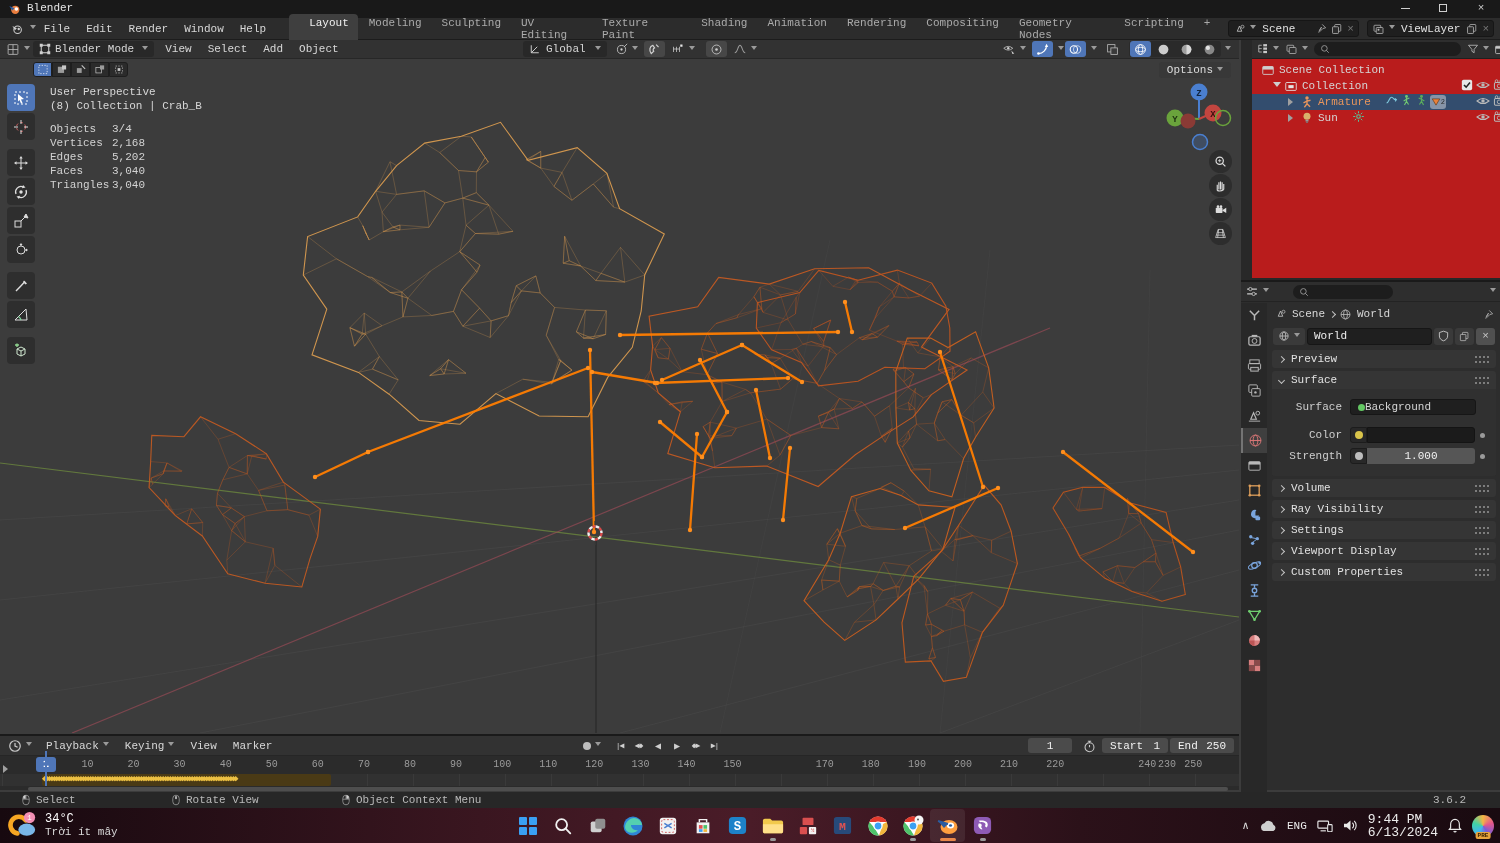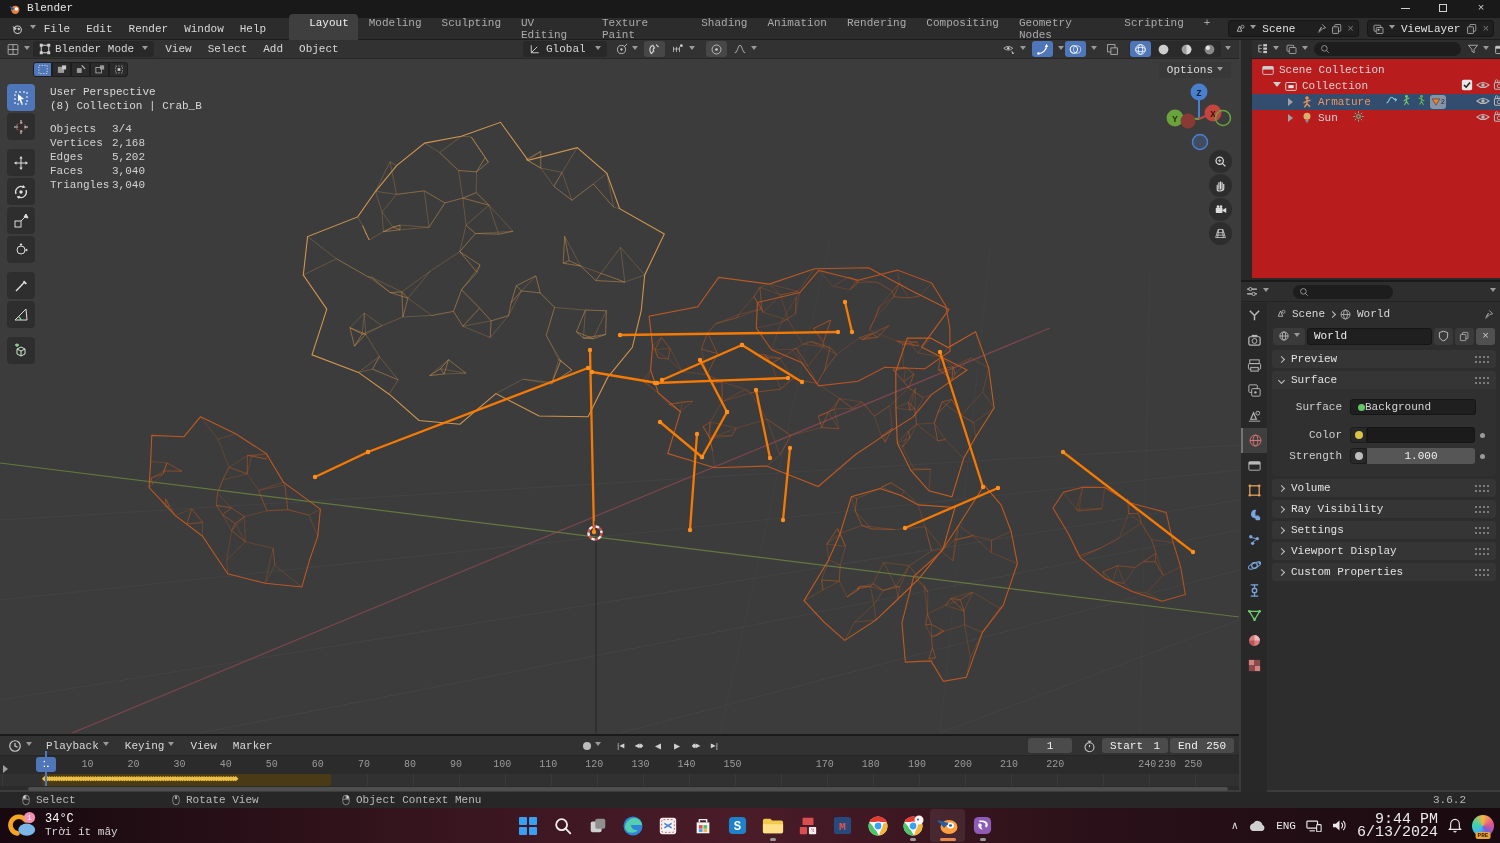--- a/index.html
+++ b/index.html
@@ -92,21 +92,21 @@
   
   .statusbar{left:0;top:792px;width:1500px;height:16px;background:#272727;display:flex;align-items:center;color:#b9b9b9;}
   .sb-item{display:flex;align-items:center;gap:6px;position:absolute;}
   
   .taskbar{left:0;top:808px;width:1500px;height:35px;background:linear-gradient(90deg,#17090f,#3a1620 32%,#4a1c28 50%,#2b1119 72%,#190a10);display:flex;align-items:center;}
   .tb-icons{position:absolute;left:510px;top:1px;display:flex;}
   .tb-slot{width:35px;height:33px;display:flex;align-items:center;justify-content:center;position:relative;border-radius:4px;}
   .tb-slot.active{background:rgba(255,255,255,.08);}
   .tb-under{position:absolute;bottom:1px;left:50%;transform:translateX(-50%);height:3px;border-radius:2px;}
   .tray{position:absolute;right:6px;top:0;height:35px;display:flex;align-items:center;gap:10px;color:#ececec;}
-  .clock{text-align:right;font-size:15px;line-height:13px;}
+  .clock{text-align:left;font-size:13px;line-height:13px;}
   .copilot{width:22px;height:22px;border-radius:50%;background:conic-gradient(#f4b643,#e4588a,#7a5bd6,#3fb6f0,#42d3a5,#f4b643);position:relative;}
   .copilot .badge{position:absolute;bottom:-2px;left:50%;transform:translateX(-50%);background:#e8a33d;color:#3a2302;font-size:6px;font-weight:bold;padding:0 2px;border-radius:2px;line-height:7px;}
   .weather{position:absolute;left:8px;top:3px;display:flex;align-items:center;gap:7px;color:#fff;}
   .weather .t1{font-size:12px;}
   .weather .t2{font-size:11px;color:#d8d8d8;}
 </style>
 </head>
 <body>
 
 <div class="screen">

